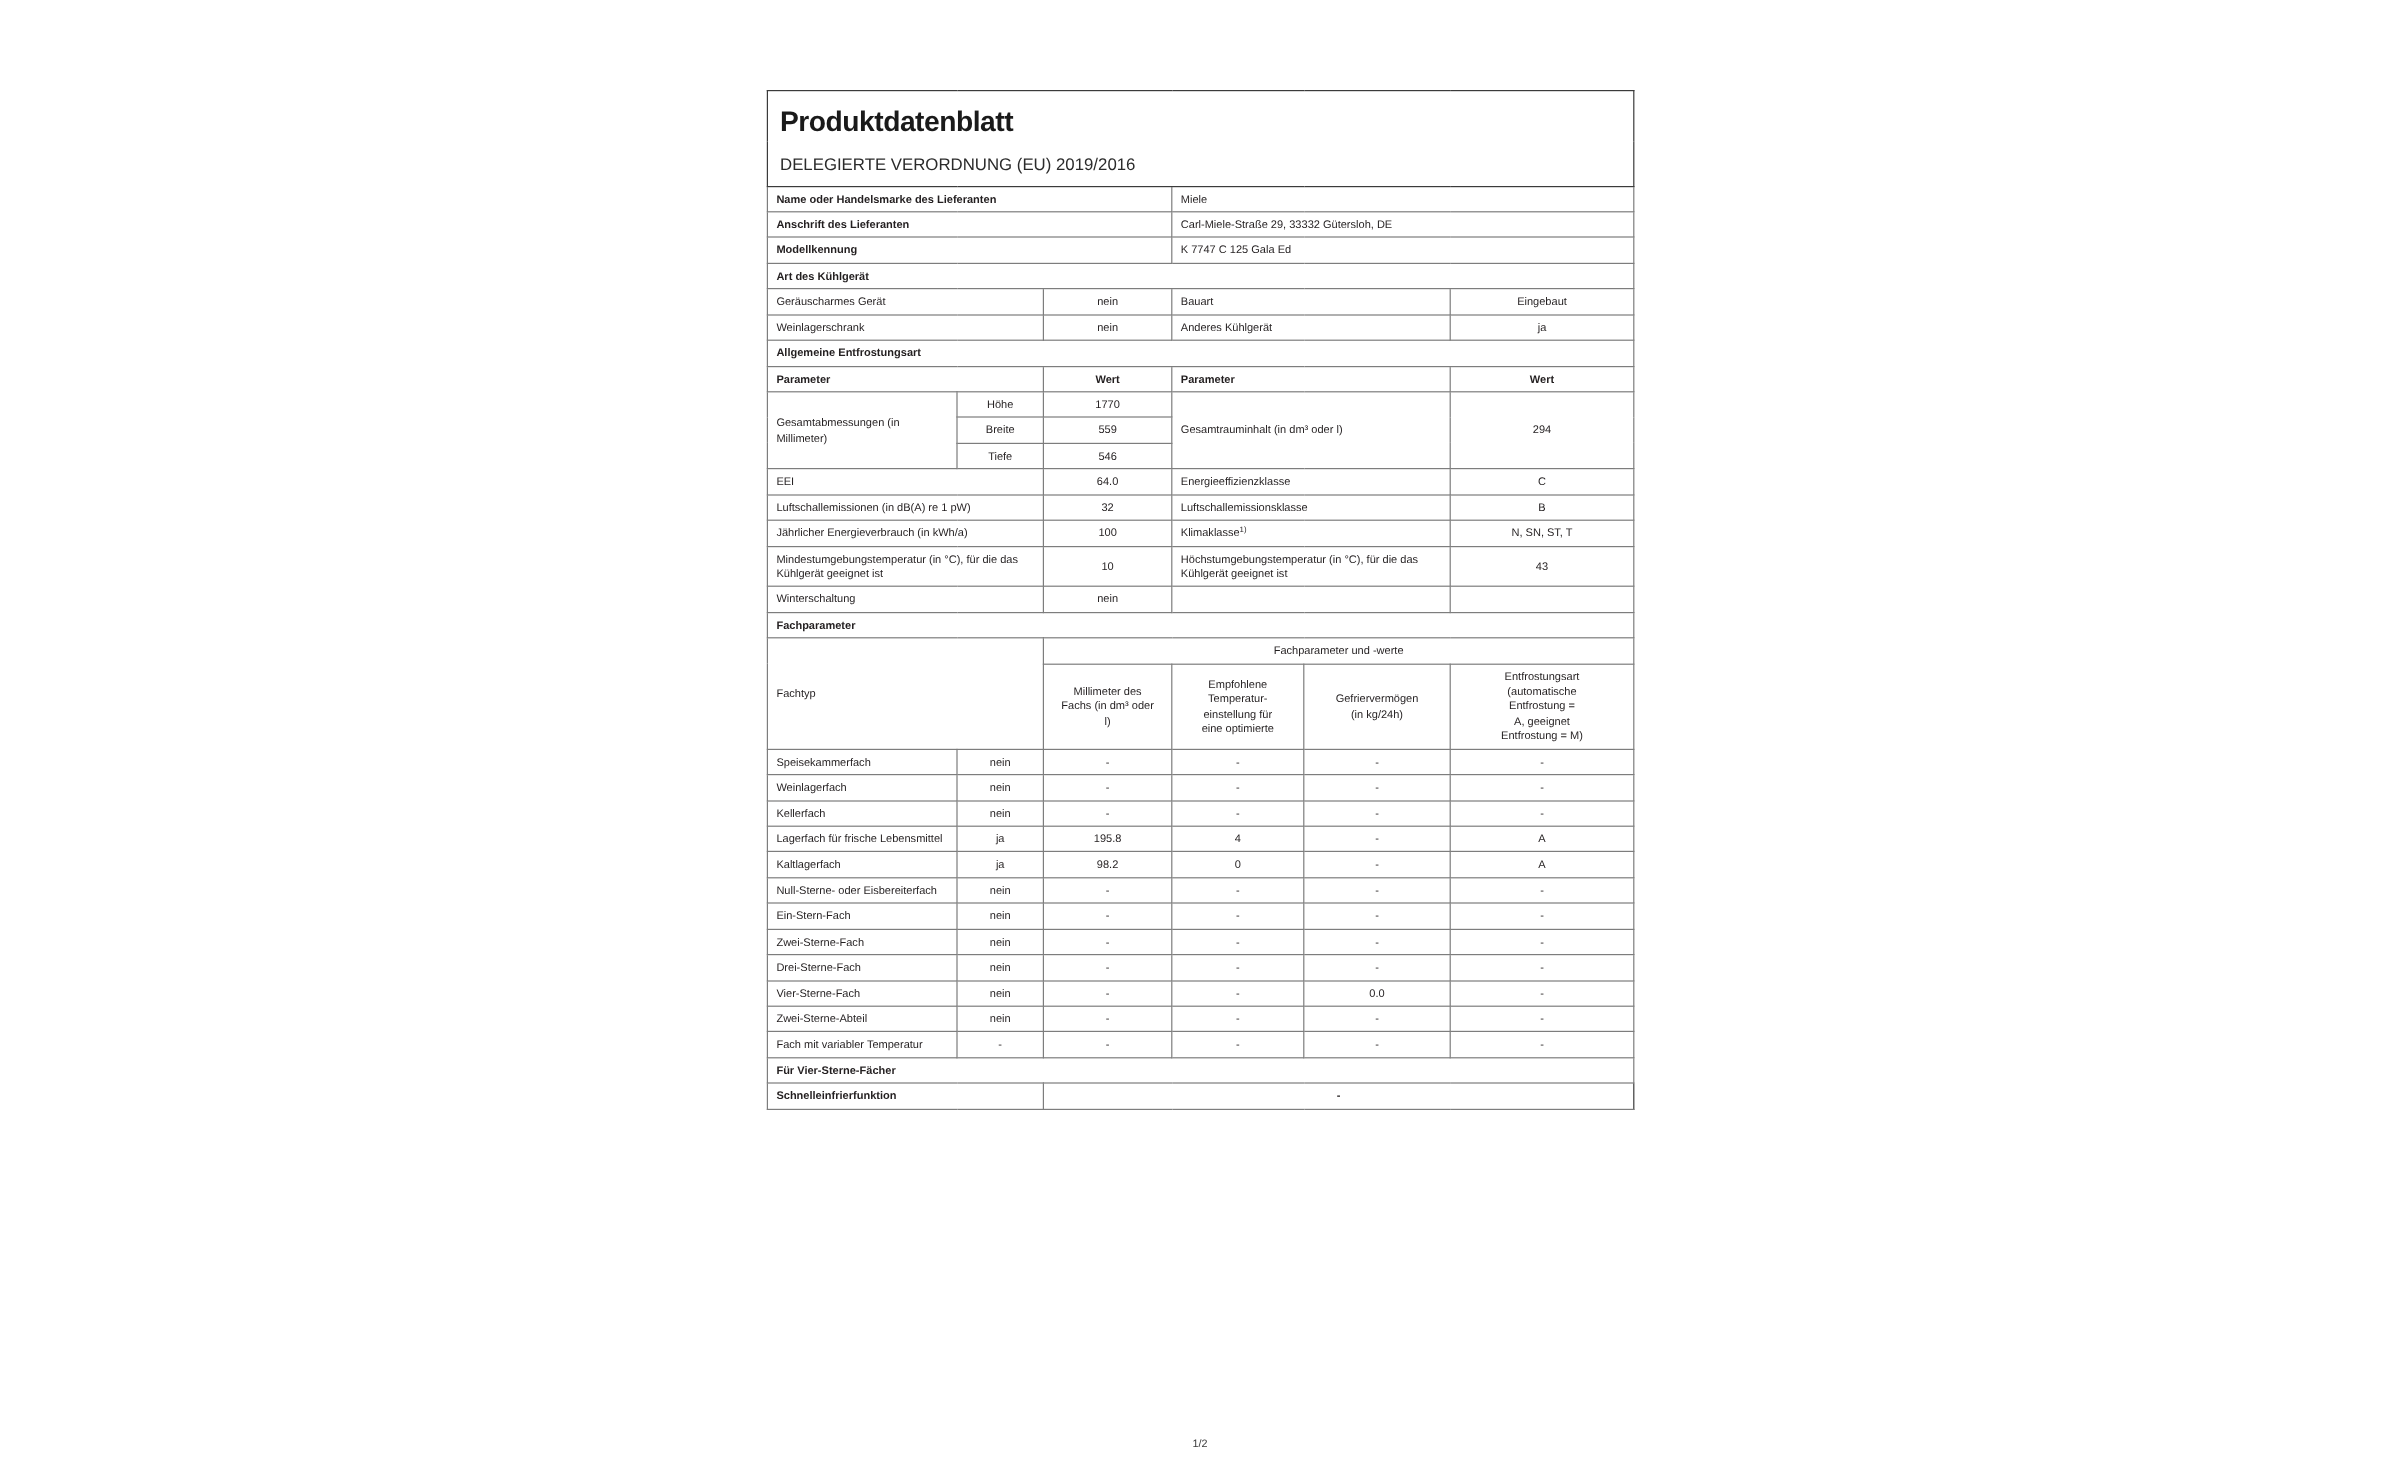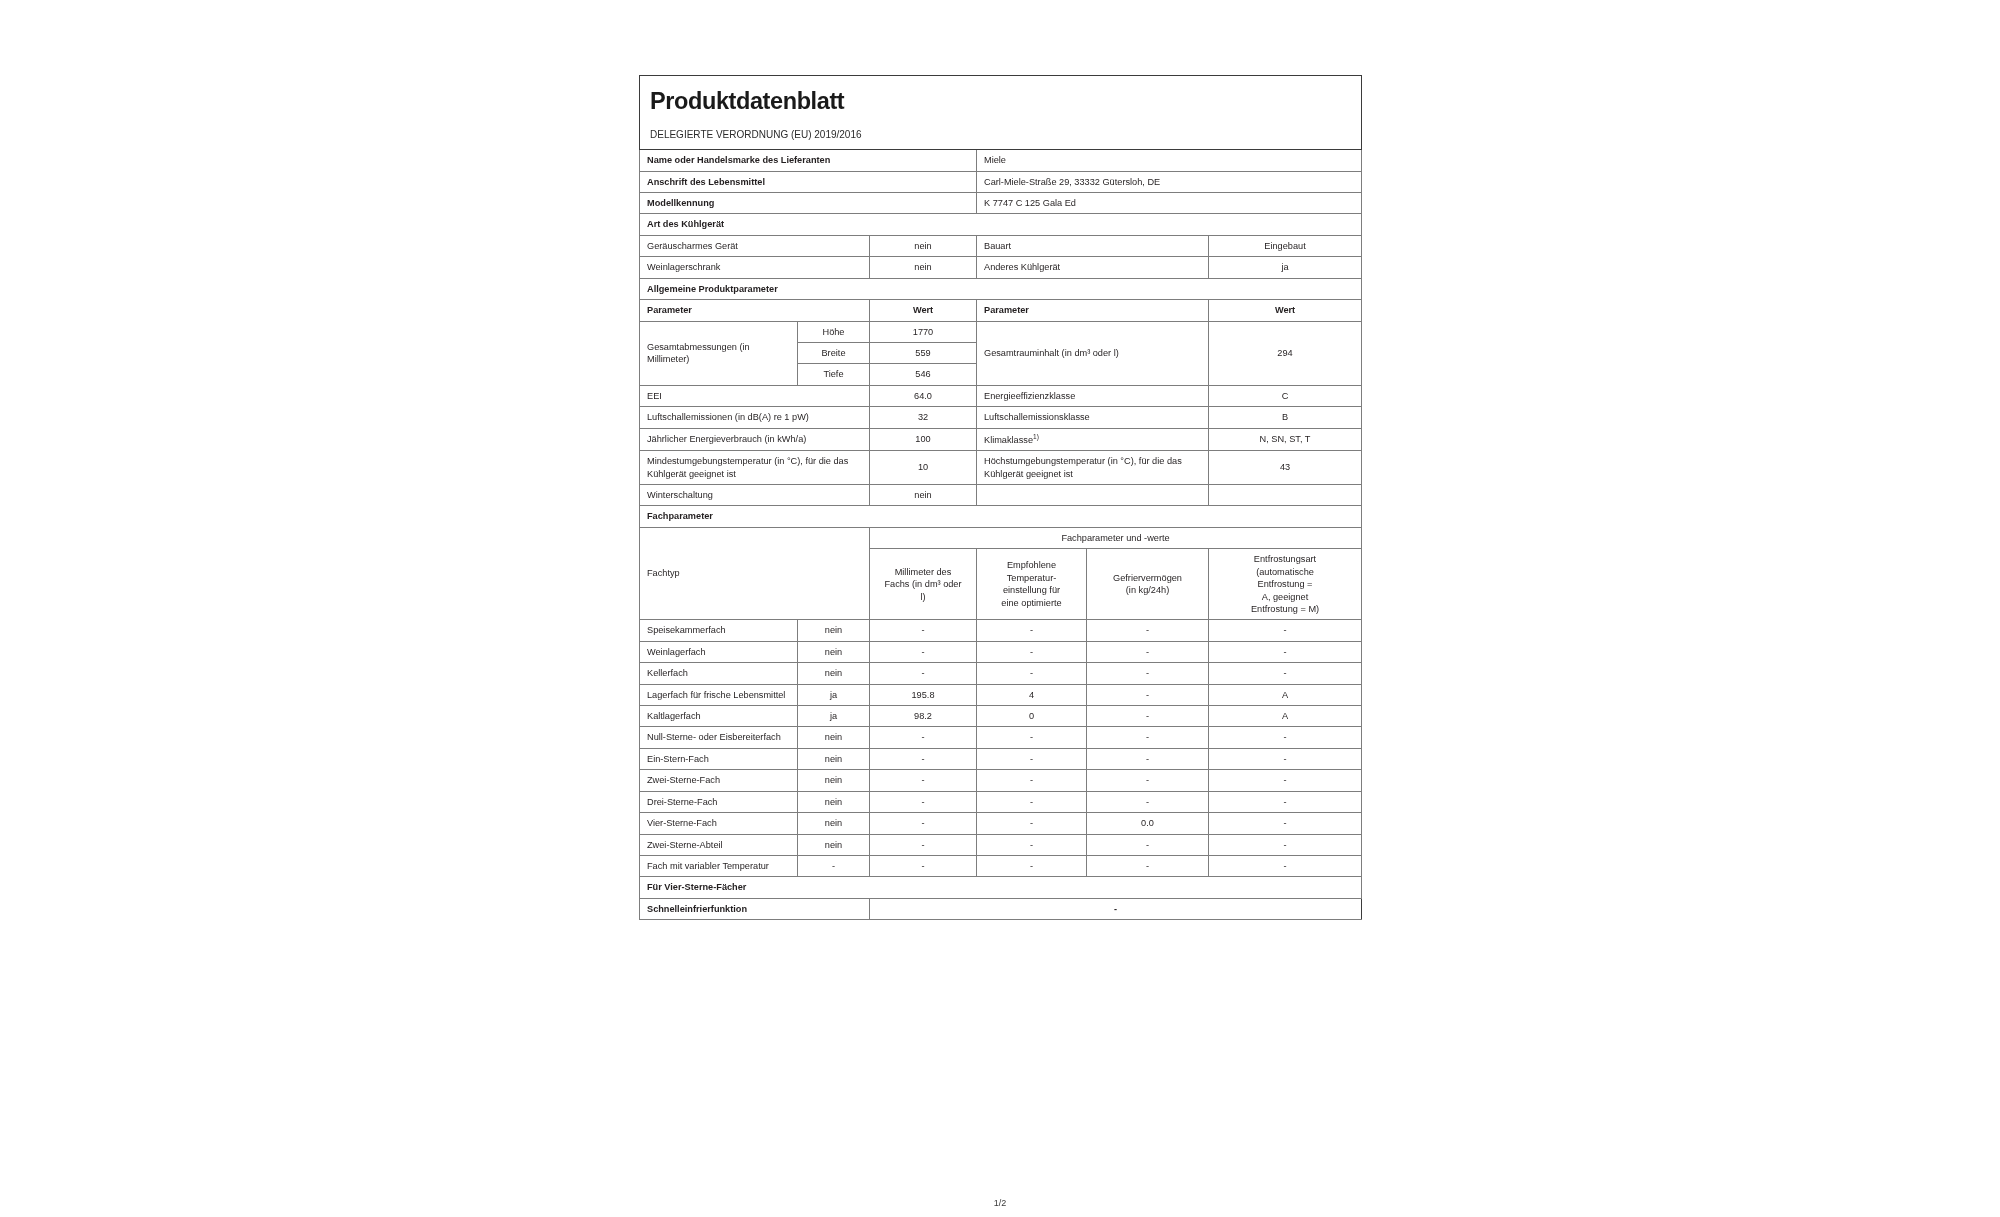--- a/index.html
+++ b/index.html
@@ -70,21 +70,21 @@
     color: #1a1a1a;
   }
 
   .reg-cell {
     border: none !important;
     border-left: 1.8px solid #3b3b3b !important;
     border-right: 1.8px solid #3b3b3b !important;
     border-bottom: 1.6px solid #3b3b3b !important;
     padding: 10px 10px 8px 10px !important;
   }
-  .reg-text { font-size: 10px; color: #2b2b2b; }
+  .reg-text { font-size: 14px; color: #2b2b2b; }
 
   .edge-l { border-left: 1.6px solid #3b3b3b; }
   .edge-r { border-right: 1.6px solid #3b3b3b; }
 
   .section-head {
     font-weight: bold;
     font-size: 9.4px;
   }
 
   sup { font-size: 6.5px; vertical-align: super; }
@@ -128,21 +128,21 @@
           <div class="reg-text">DELEGIERTE VERORDNUNG (EU) 2019/2016</div>
         </td>
       </tr>
 
       <tr>
         <td class="b edge-l" colspan="3">Name oder Handelsmarke des Lieferanten</td>
         <td class="edge-r" colspan="3">Miele</td>
       </tr>
 
       <tr>
-        <td class="b edge-l" colspan="3">Anschrift des Lebensmittel</td>
+        <td class="b edge-l" colspan="3">Anschrift des Lieferanten</td>
         <td class="edge-r" colspan="3">Carl-Miele-Straße 29, 33332 Gütersloh, DE</td>
       </tr>
 
       <tr>
         <td class="b edge-l" colspan="3">Modellkennung</td>
         <td class="edge-r" colspan="3">K 7747 C 125 Gala Ed</td>
       </tr>
 
       <tr>
         <td class="section-head thick-top edge-l edge-r" colspan="6">Art des Kühlgerät</td>
@@ -156,21 +156,21 @@
       </tr>
 
       <tr>
         <td class="edge-l" colspan="2">Weinlagerschrank</td>
         <td class="c">nein</td>
         <td colspan="2">Anderes Kühlgerät</td>
         <td class="c edge-r">ja</td>
       </tr>
 
       <tr>
-        <td class="section-head thick-top edge-l edge-r" colspan="6">Allgemeine Produktparameter</td>
+        <td class="section-head thick-top edge-l edge-r" colspan="6">Allgemeine Entfrostungsart</td>
       </tr>
 
       <tr>
         <td class="b edge-l" colspan="2">Parameter</td>
         <td class="b c">Wert</td>
         <td class="b" colspan="2">Parameter</td>
         <td class="b c edge-r">Wert</td>
       </tr>
 
       <tr>

